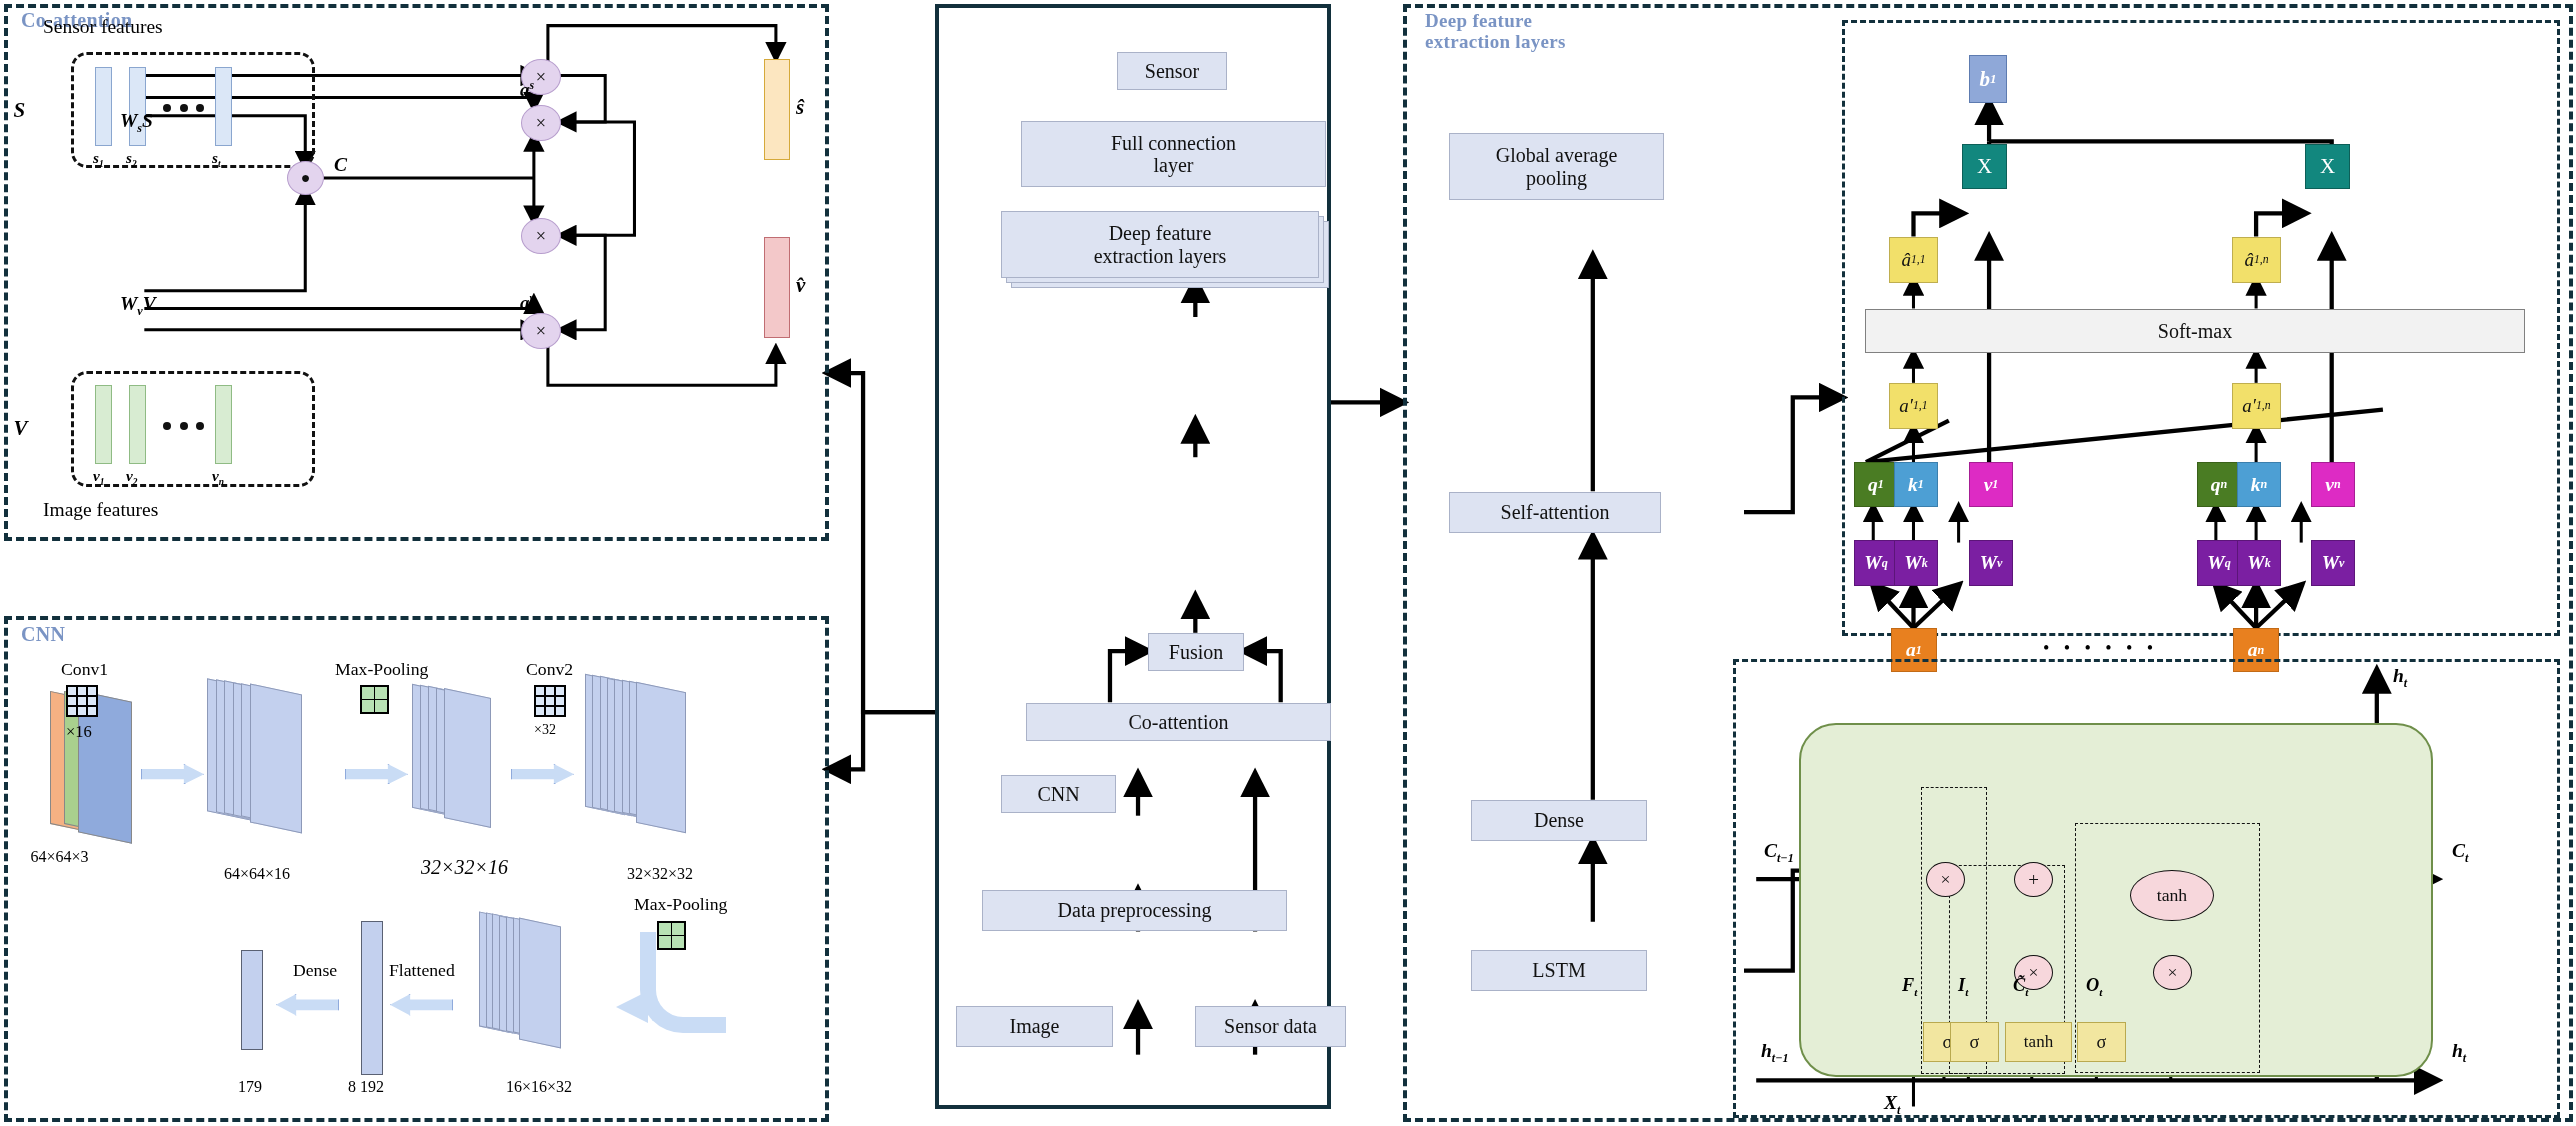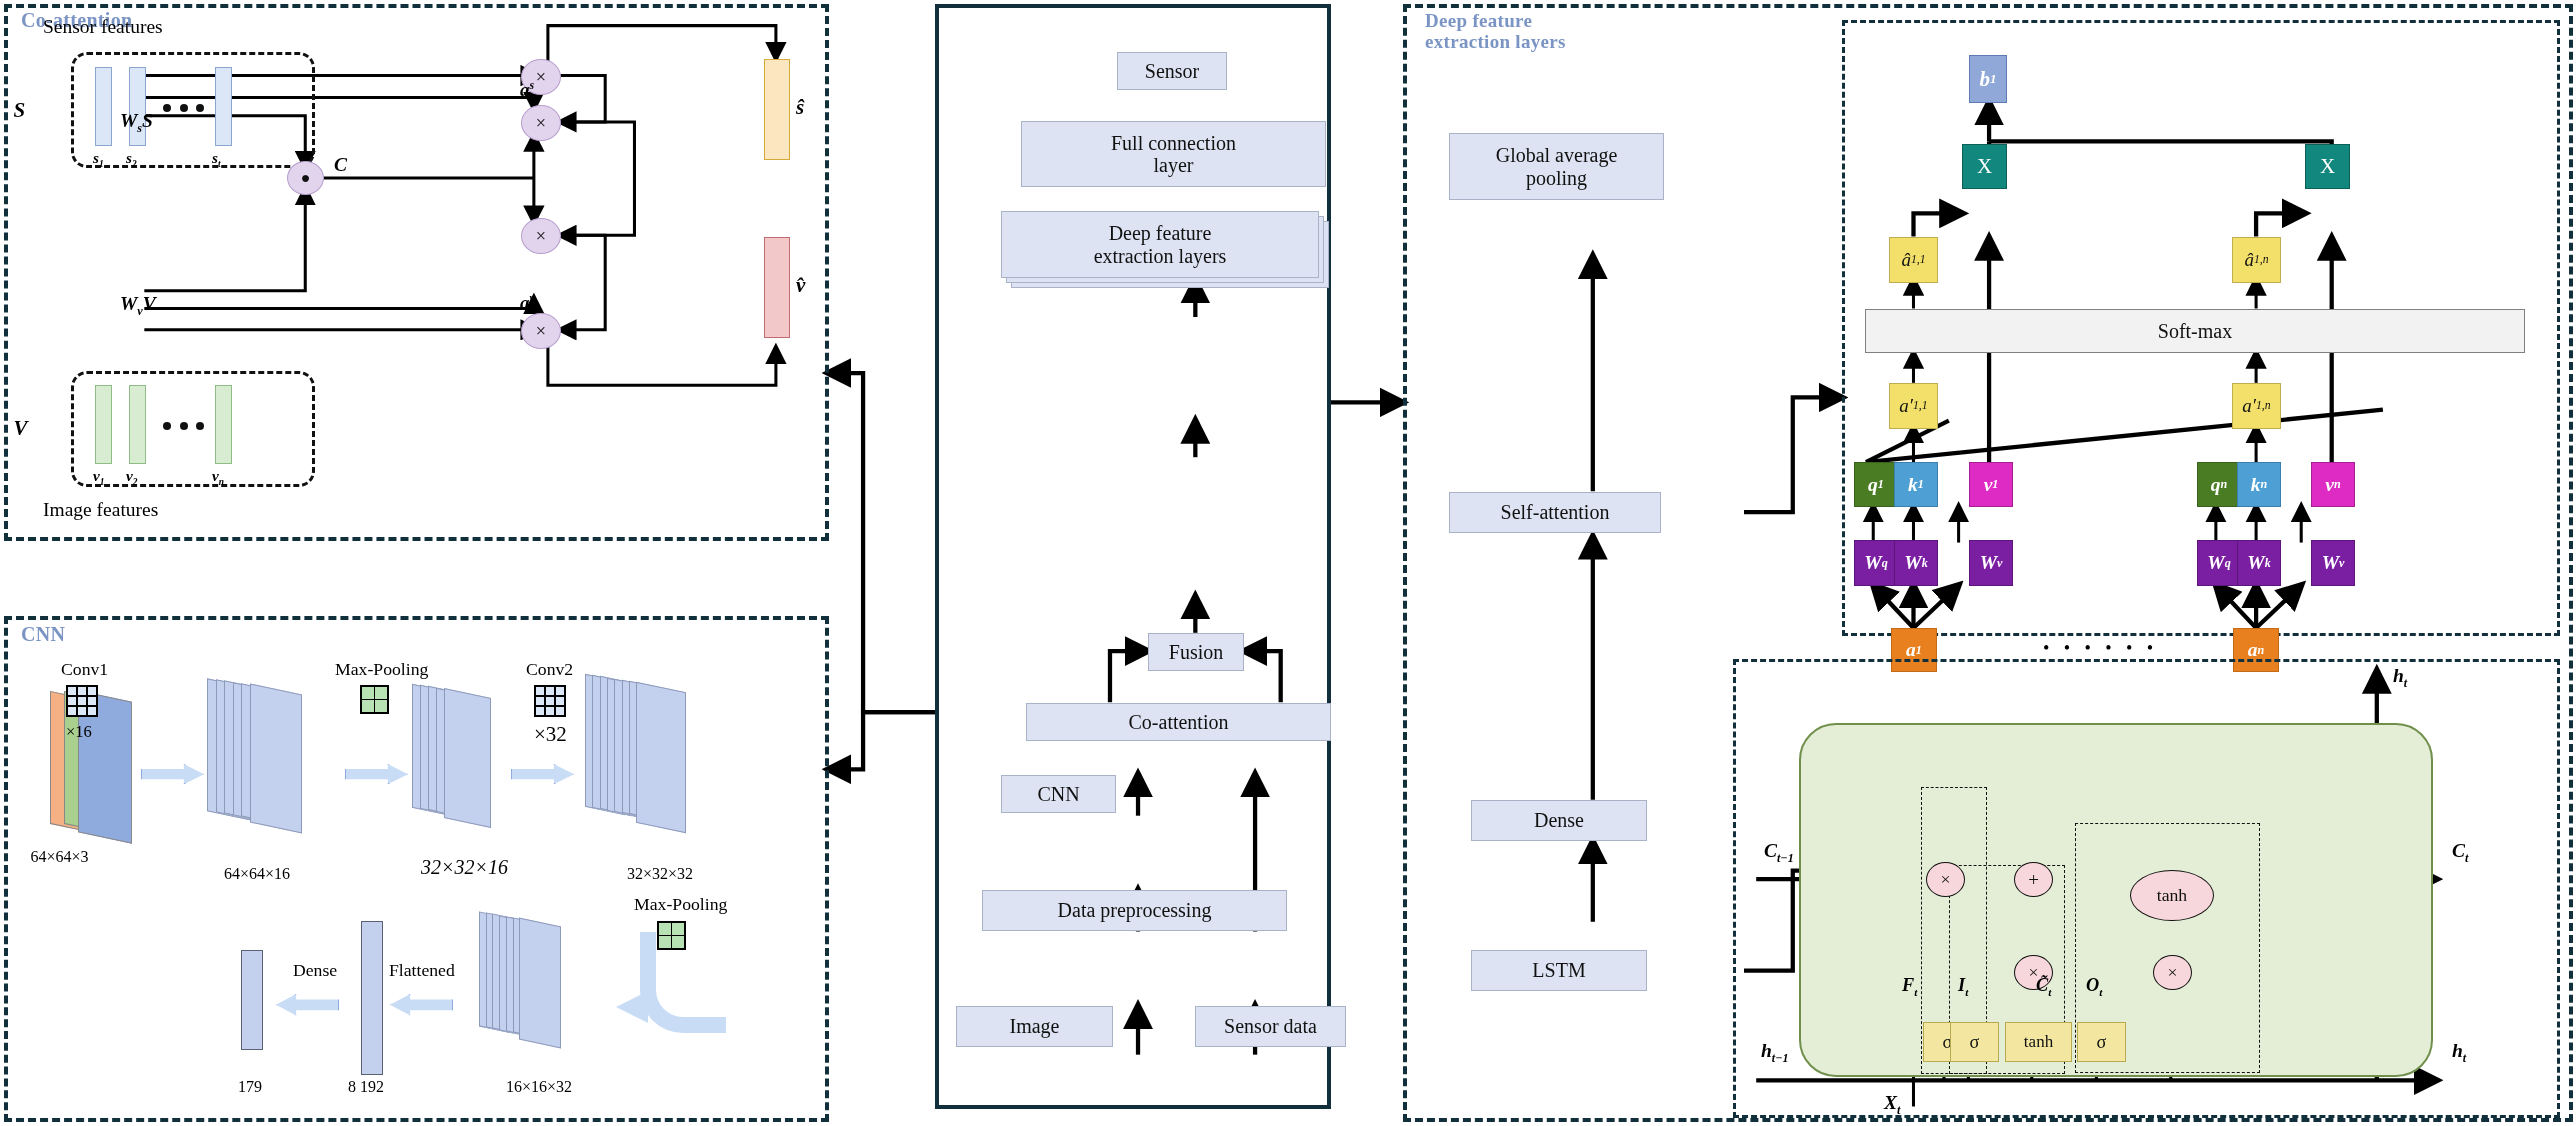--- a/index.html
+++ b/index.html
@@ -302,21 +302,21 @@
     <div></div>
       <div></div>
       <div></div>
       <div></div>
       <div></div>
       <div></div>
       <div></div>
       <div></div>
       <div></div>
   </div>
-  <div class="lbl" style="left:534px;top:722px;font-size:21px;text-align:right;">×32</div>
+  <div class="lbl" style="left:534px;top:722px;font-size:14px;text-align:right;">×32</div>
 
   <div style="position:absolute;left:511px;top:764px;width:61px;height:18.3px;background:#c9dcf5;border:1.2px solid #8faadc;clip-path:polygon(0 25%,68% 25%,68% 0,100% 50%,68% 100%,68% 75%,0 75%);"></div>
 
   <div style="position:absolute;left:585px;top:678px;width:152px;height:177px;">
     <div class="cnnslab" style="left:0px;top:0px;width:38px;height:131px;transform:skewY(12deg);"></div>
     <div class="cnnslab" style="left:7.3px;top:1.2px;width:38px;height:131px;transform:skewY(12deg);"></div>
     <div class="cnnslab" style="left:14.6px;top:2.4px;width:38px;height:131px;transform:skewY(12deg);"></div>
     <div class="cnnslab" style="left:22px;top:3.7px;width:38px;height:131px;transform:skewY(12deg);"></div>
     <div class="cnnslab" style="left:29px;top:4.9px;width:38px;height:131px;transform:skewY(12deg);"></div>
     <div class="cnnslab" style="left:37px;top:6.1px;width:38px;height:131px;transform:skewY(12deg);"></div>
@@ -433,21 +433,21 @@
   <div class="ell" style="left:2153px;top:955px;width:39px;height:35px;font-size:17.7px;">×</div>
   <div class="ell" style="left:2130px;top:870px;width:84px;height:51px;font-size:17.7px;">tanh</div>
 
   <div class="gate" style="left:1923px;top:1022px;width:49px;height:40px;font-size:18.3px;">σ</div>
   <div class="gate" style="left:1950px;top:1022px;width:49px;height:40px;font-size:18.3px;">σ</div>
   <div class="gate" style="left:2005px;top:1022px;width:67px;height:40px;font-size:17px;">tanh</div>
   <div class="gate" style="left:2077px;top:1022px;width:49px;height:40px;font-size:18.3px;">σ</div>
 
   <div class="lbl it" style="left:1902px;top:975px;font-size:18.3px;">F<sub>t</sub></div>
   <div class="lbl it" style="left:1958px;top:975px;font-size:18.3px;">I<sub>t</sub></div>
-  <div class="lbl it" style="left:2013px;top:975px;font-size:18.3px;margin-left:23px;">C̃<sub>t</sub></div>
+  <div class="lbl it" style="left:2013px;top:975px;font-size:18.3px;">C̃<sub>t</sub></div>
   <div class="lbl it" style="left:2086px;top:975px;font-size:18.3px;">O<sub>t</sub></div>
 
   <div class="lbl it" style="left:1764px;top:840px;font-size:19.5px;">C<sub>t−1</sub></div>
   <div class="lbl it" style="left:2452px;top:840px;font-size:19.5px;">C<sub>t</sub></div>
   <div class="lbl it" style="left:1761px;top:1040px;font-size:19.5px;">h<sub>t−1</sub></div>
   <div class="lbl it" style="left:2452px;top:1040px;font-size:19.5px;">h<sub>t</sub></div>
   <div class="lbl it" style="left:2393px;top:665px;font-size:19.5px;">h<sub>t</sub></div>
   <div class="lbl it" style="left:1884px;top:1092px;font-size:19.5px;">X<sub>t</sub></div>
 
 </div>

